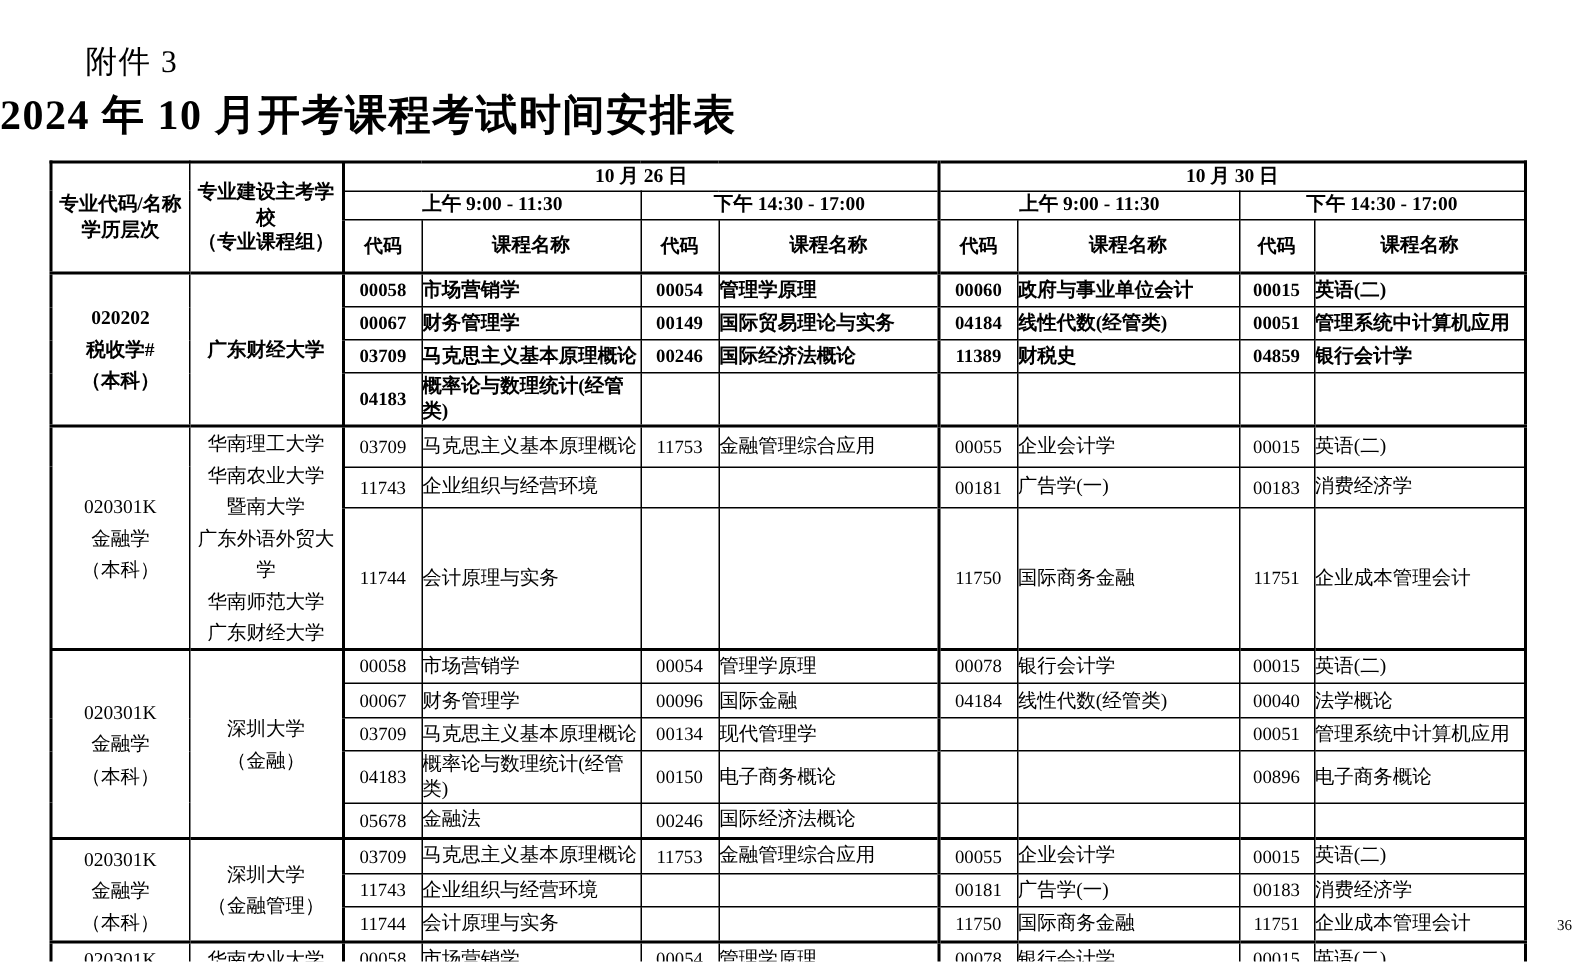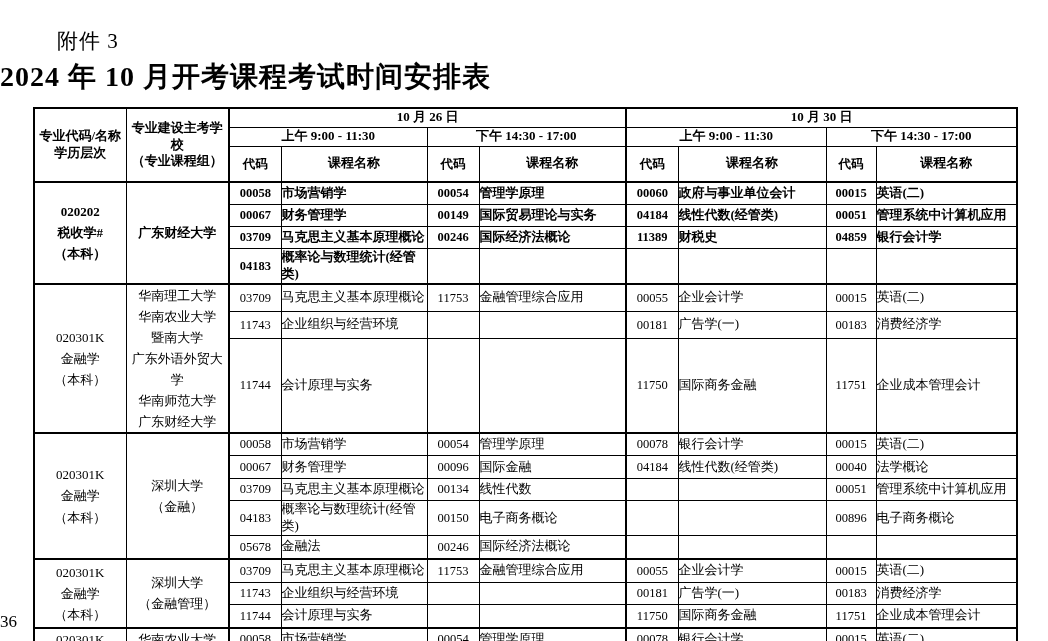--- a/index.html
+++ b/index.html
@@ -34,22 +34,22 @@
   tr.r79 td{height:79px;}
   td.code, th.code{text-align:center;font-size:12.5px;}
   td.course{text-align:left;padding-left:8px;}
   td.major, td.school{
     text-align:center;white-space:pre-line;line-height:1.62;
   }
   .sec{border-left-width:2px !important;}
   tr.block-start td{border-top-width:2px;}
   tbody.bold td{font-weight:bold;}
   .page-number{
-    position:absolute;left:0;top:612px;width:1048px;text-align:left;
-    font-size:17px;
+    position:absolute;left:0;top:612px;width:1048px;text-align:right;
+    font-size:10px;
   }
   .lines{white-space:pre-line;}
 </style>
 </head>
 <body>
 
 <div class="attachment">附件 3</div>
 <div class="doc-title">2024 年 10 月开考课程考试时间安排表</div>
 
 <table class="schedule">
@@ -204,21 +204,21 @@
       <td class="course">国际金融</td>
       <td class="code sec">04184</td>
       <td class="course">线性代数(经管类)</td>
       <td class="code">00040</td>
       <td class="course">法学概论</td>
     </tr>
     <tr class="r21">
       <td class="code sec">03709</td>
       <td class="course">马克思主义基本原理概论</td>
       <td class="code">00134</td>
-      <td class="course">线性代数</td>
+      <td class="course">现代管理学</td>
       <td class="code sec"></td>
       <td class="course"></td>
       <td class="code">00051</td>
       <td class="course">管理系统中计算机应用</td>
     </tr>
     <tr class="r22">
       <td class="code sec">04183</td>
       <td class="course">概率论与数理统计(经管类)</td>
       <td class="code">00150</td>
       <td class="course">电子商务概论</td>

